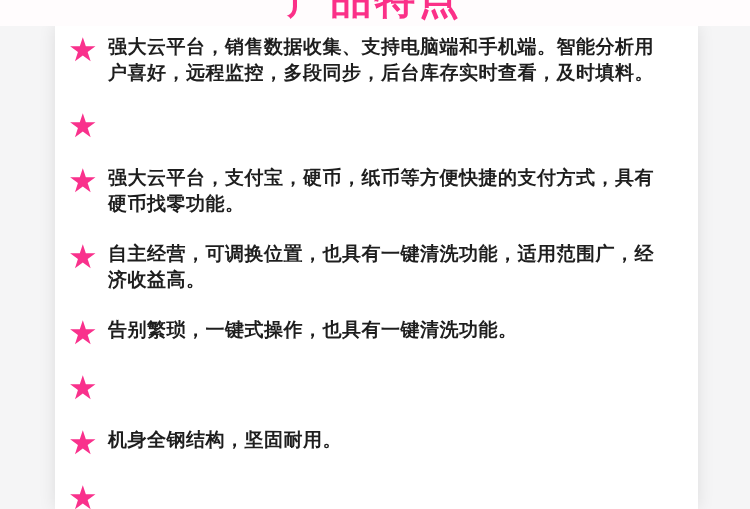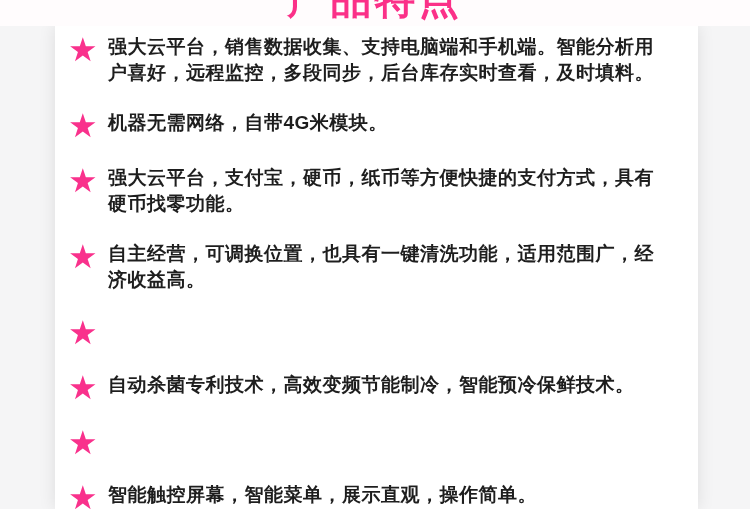--- a/index.html
+++ b/index.html
@@ -88,38 +88,37 @@
 </div>
 
 <div class="feature-card">
   <ul class="feature-list">
     <li class="feature-item">
       <span class="star">★</span>
       <p class="feature-text">强大云平台，销售数据收集、支持电脑端和手机端。智能分析用户喜好，远程监控，多段同步，后台库存实时查看，及时填料。</p>
     </li>
     <li class="feature-item">
       <span class="star">★</span>
-      <p class="feature-text">机器无需网络，自带4G米模块。</p>
     </li>
     <li class="feature-item">
       <span class="star">★</span>
       <p class="feature-text">强大云平台，支付宝，硬币，纸币等方便快捷的支付方式，具有硬币找零功能。</p>
     </li>
     <li class="feature-item">
       <span class="star">★</span>
       <p class="feature-text">自主经营，可调换位置，也具有一键清洗功能，适用范围广，经济收益高。</p>
     </li>
     <li class="feature-item">
       <span class="star">★</span>
-    </li>
-    <li class="feature-item">
-      <span class="star">★</span>
-      <p class="feature-text">自动杀菌专利技术，高效变频节能制冷，智能预冷保鲜技术。</p>
+      <p class="feature-text">告别繁琐，一键式操作，也具有一键清洗功能。</p>
     </li>
     <li class="feature-item">
       <span class="star">★</span>
     </li>
     <li class="feature-item">
       <span class="star">★</span>
-      <p class="feature-text">智能触控屏幕，智能菜单，展示直观，操作简单。</p>
+      <p class="feature-text">机身全钢结构，坚固耐用。</p>
+    </li>
+    <li class="feature-item">
+      <span class="star">★</span>
     </li>
   </ul>
 </div>
 
 </body></html>

